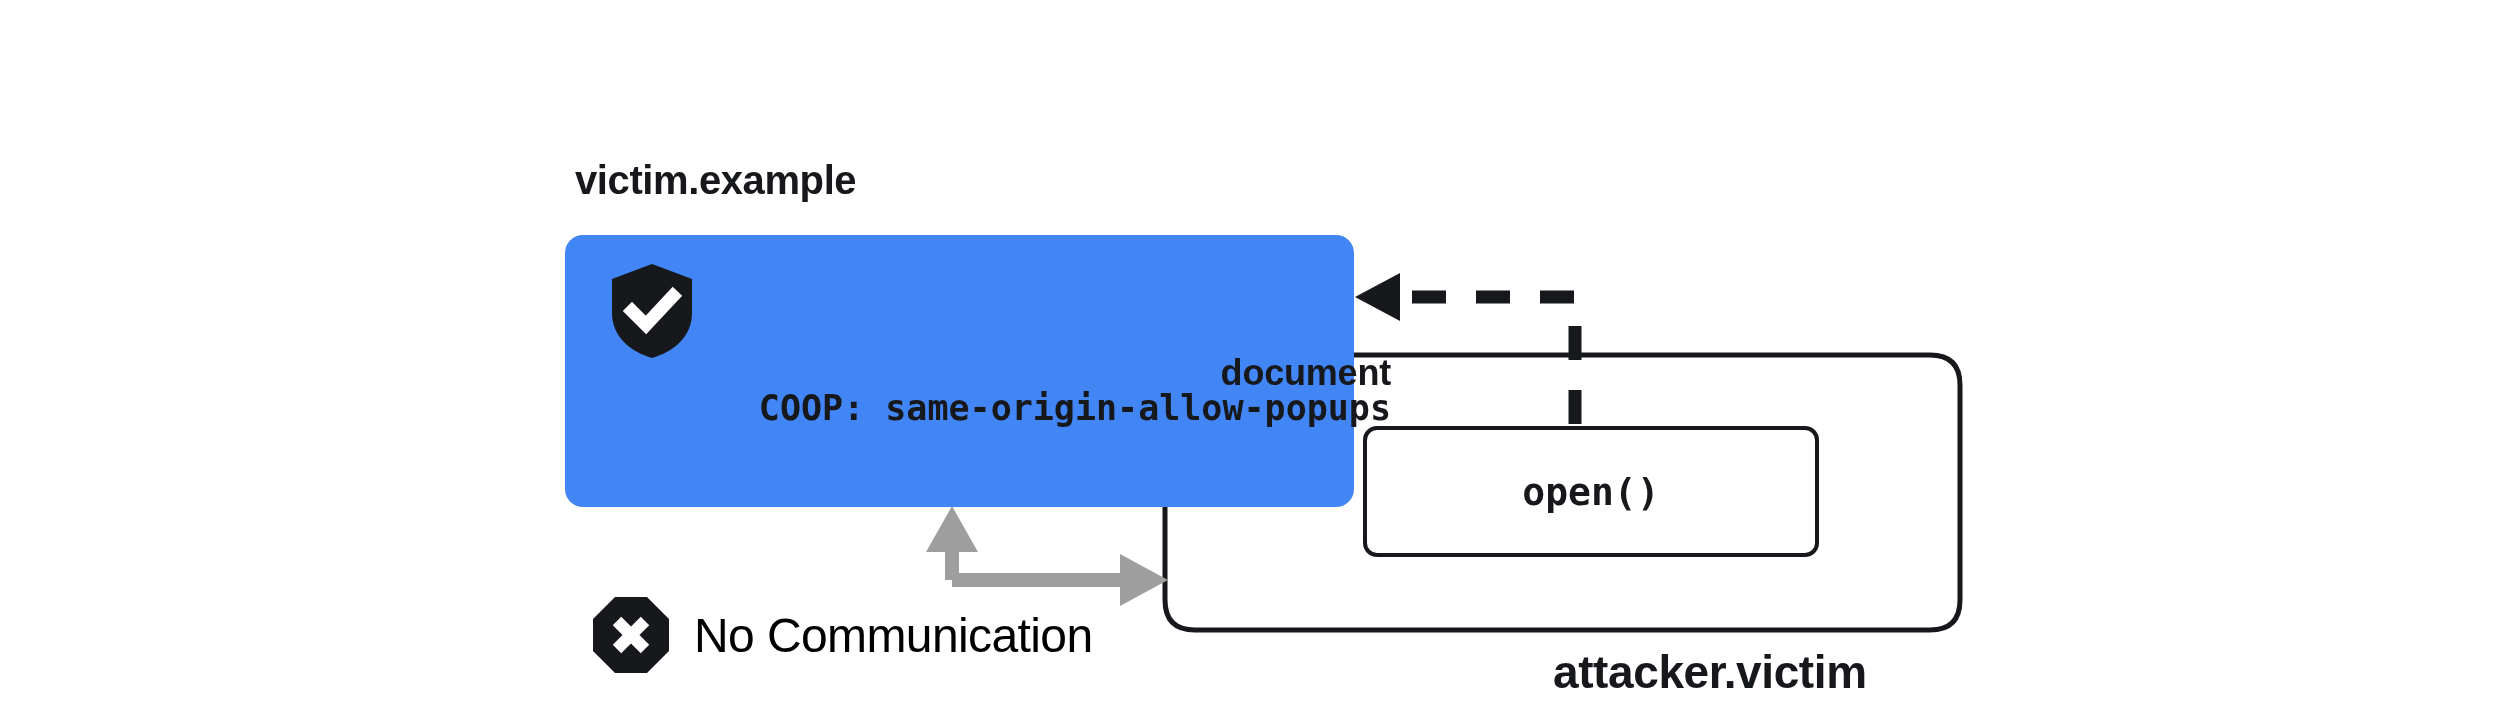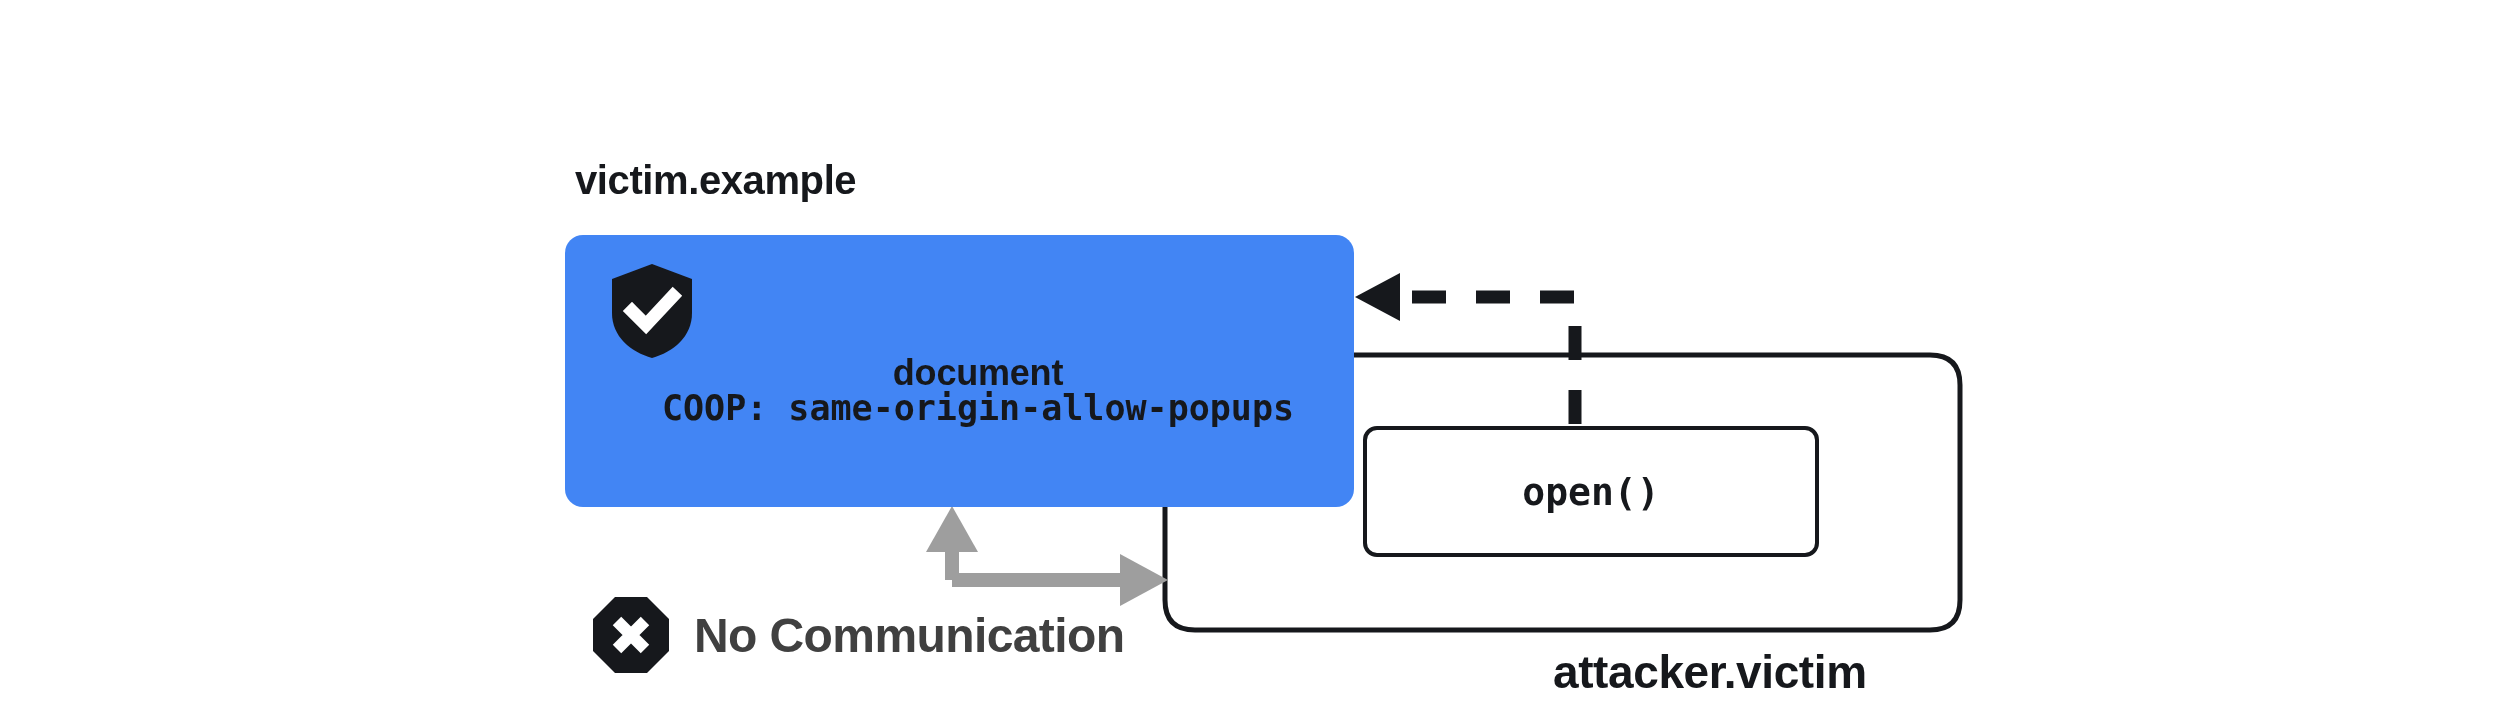--- a/index.html
+++ b/index.html
@@ -63,21 +63,21 @@
     left: 45px;
     top: 28px;
     width: 84px;
     height: 96px;
   }
   .doc-text-block {
     position: absolute;
     left: 0;
     top: 120px;
     width: 826px;
-    text-align: center;
+    text-align: right;
   }
   #document-label {
     font-size: 36px;
     font-weight: bold;
     color: #16181c;
     letter-spacing: -0.2px;
     line-height: 1.0;
   }
   #coop-header {
     font-family: "DejaVu Sans Mono", "Liberation Mono", monospace;
@@ -120,22 +120,22 @@
     align-items: center;
   }
   #no-communication-icon {
     width: 78px;
     height: 78px;
     flex: 0 0 auto;
   }
   #no-communication-label {
     margin-left: 24px;
     font-size: 48px;
-    font-weight: bold;
-    color: #404040;
+    font-weight: normal;
+    color: #000000;
     letter-spacing: -0.6px;
     white-space: nowrap;
   }
 </style>
 </head>
 <body>
 
 <div id="stage">
 
   <svg id="vector-layer" viewBox="0 0 2500 727" width="2500" height="727" xmlns="http://www.w3.org/2000/svg">

